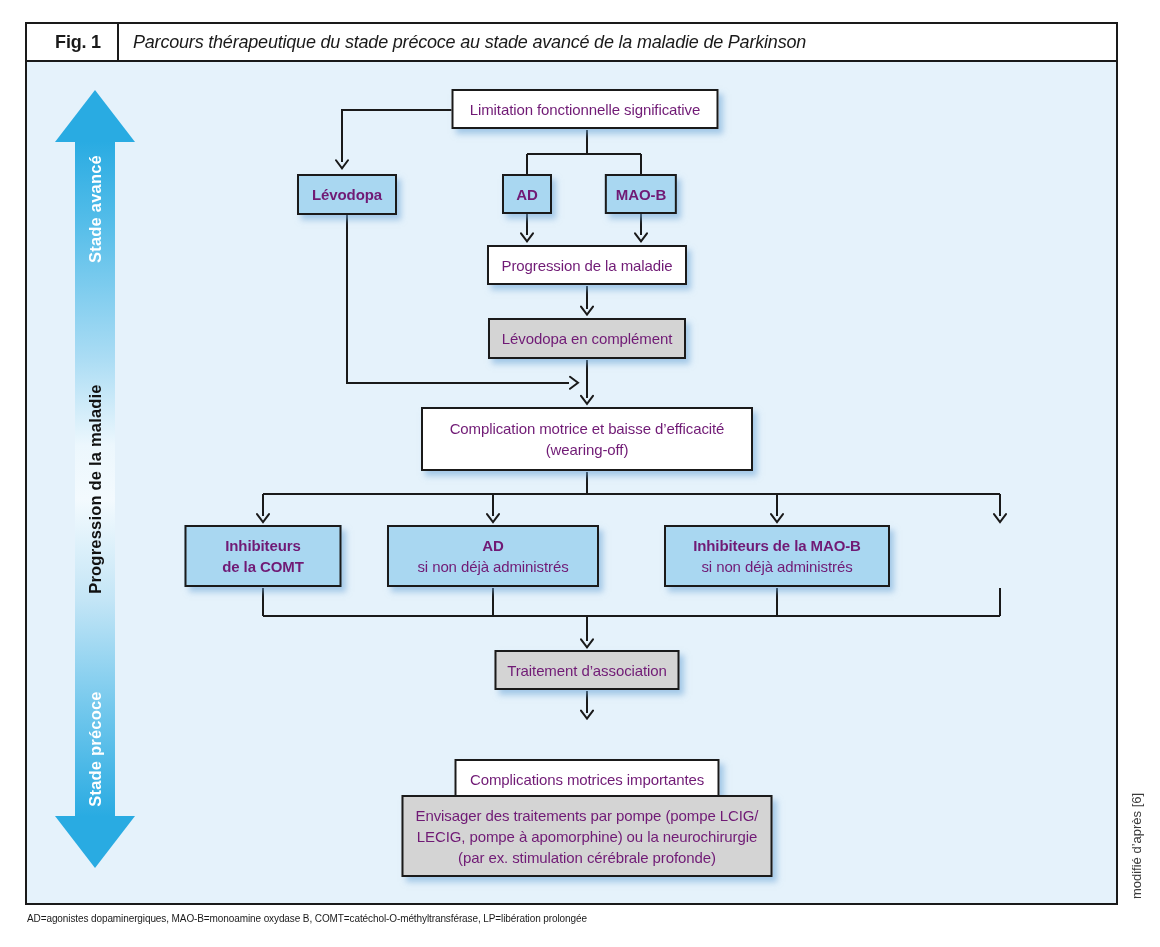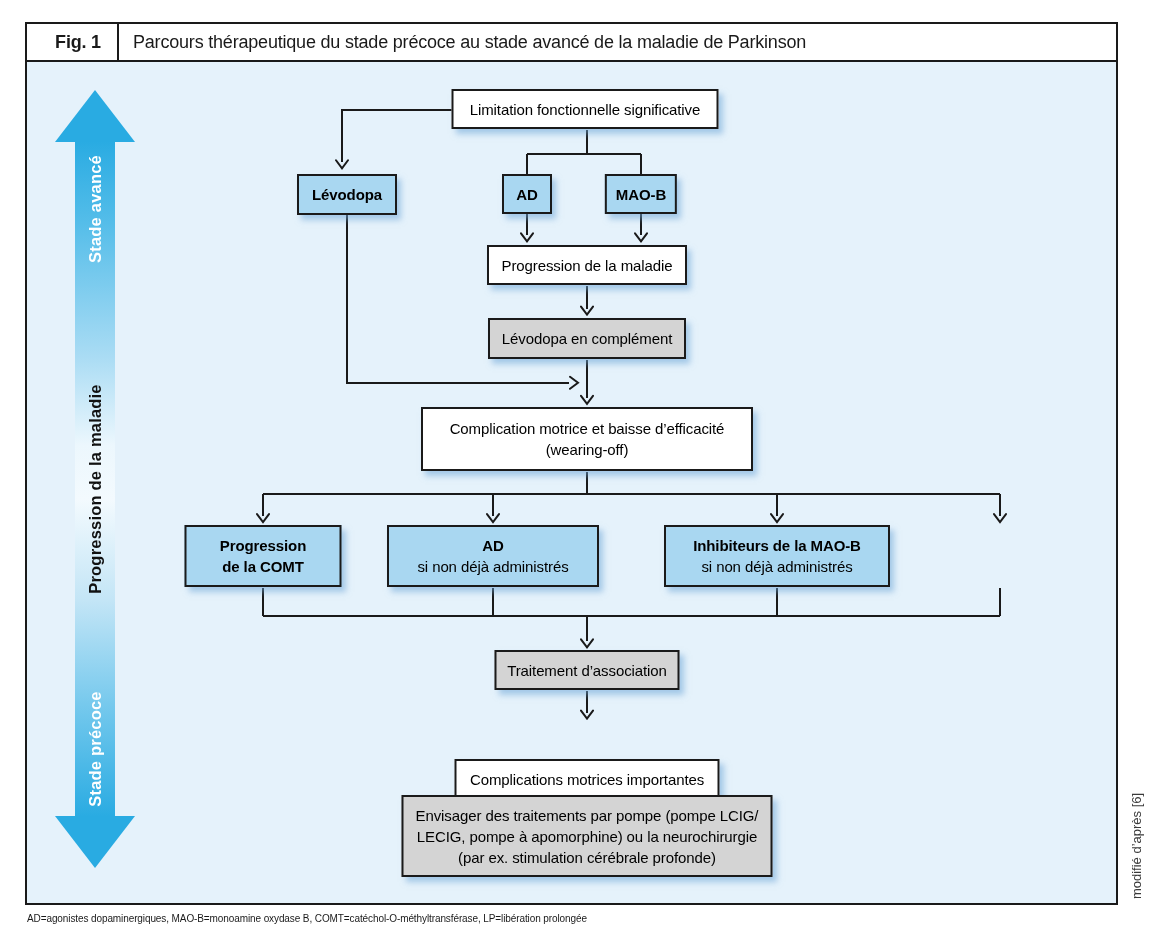--- a/index.html
+++ b/index.html
@@ -26,21 +26,21 @@
   }
   .fig-label{
     width:78px;flex:0 0 78px;
     border-right:2px solid #1a1a1a;
     display:flex;align-items:center;justify-content:center;
     font-weight:700;font-size:18px;letter-spacing:-0.2px;padding-left:12px;
   }
   .fig-title{
     flex:1;display:flex;align-items:center;
     padding:4px 14px;font-size:18px;letter-spacing:-0.2px;
-    white-space:nowrap;overflow:hidden;
+    white-space:nowrap;overflow:hidden;font-style:italic;
   }
   .fig-body{
     position:relative;
     height:843px;box-sizing:border-box;
     border:2px solid #1a1a1a;border-top:none;
     background:#e5f2fb;
   }
 
   
   .connectors{position:absolute;left:0;top:0;width:100%;height:100%;}
@@ -79,21 +79,21 @@
     position:absolute;
     transform:translateX(-50%);
     box-sizing:border-box;
     border:2px solid #1a1a1a;
     display:flex;flex-direction:column;
     align-items:center;justify-content:center;
     text-align:center;
     font-size:15px;line-height:1.4;letter-spacing:-0.1px;
     padding:3px 9px;
     box-shadow:4px 5px 6px rgba(110,165,215,0.55);
-    color:#000000;
+    color:#701a75;
   }
   .node span{display:block;}
   .node.white{background:#ffffff;}
   .node.gray{background:#d4d4d4;}
   .node.blue{background:#a9d7f1;font-weight:700;}
   .node.blue .sub{font-weight:400;}
 
   
   .credit{
     position:absolute;left:1136px;top:846px;
@@ -177,21 +177,21 @@
       <div class="node white" style="left:560px;top:345px;min-width:332px;min-height:64px">
         <span>Complication motrice et baisse d’efficacité</span>
         <span>(wearing-off)</span>
       </div>
 
       <div class="node gray" style="left:560px;top:256px;min-width:198px;min-height:41px">
         <span>Lévodopa en complément</span>
       </div>
 
       <div class="node blue" style="left:236px;top:463px;min-width:157px;min-height:62px">
-        <span>Progression</span>
+        <span>Inhibiteurs</span>
         <span>de la COMT</span>
       </div>
 
       <div class="node blue" style="left:466px;top:463px;min-width:212px;min-height:62px">
         <span>AD</span>
         <span class="sub">si non déjà administrés</span>
       </div>
 
       <div class="node blue" style="left:750px;top:463px;min-width:226px;min-height:62px">
         <span>Inhibiteurs de la MAO-B</span>

